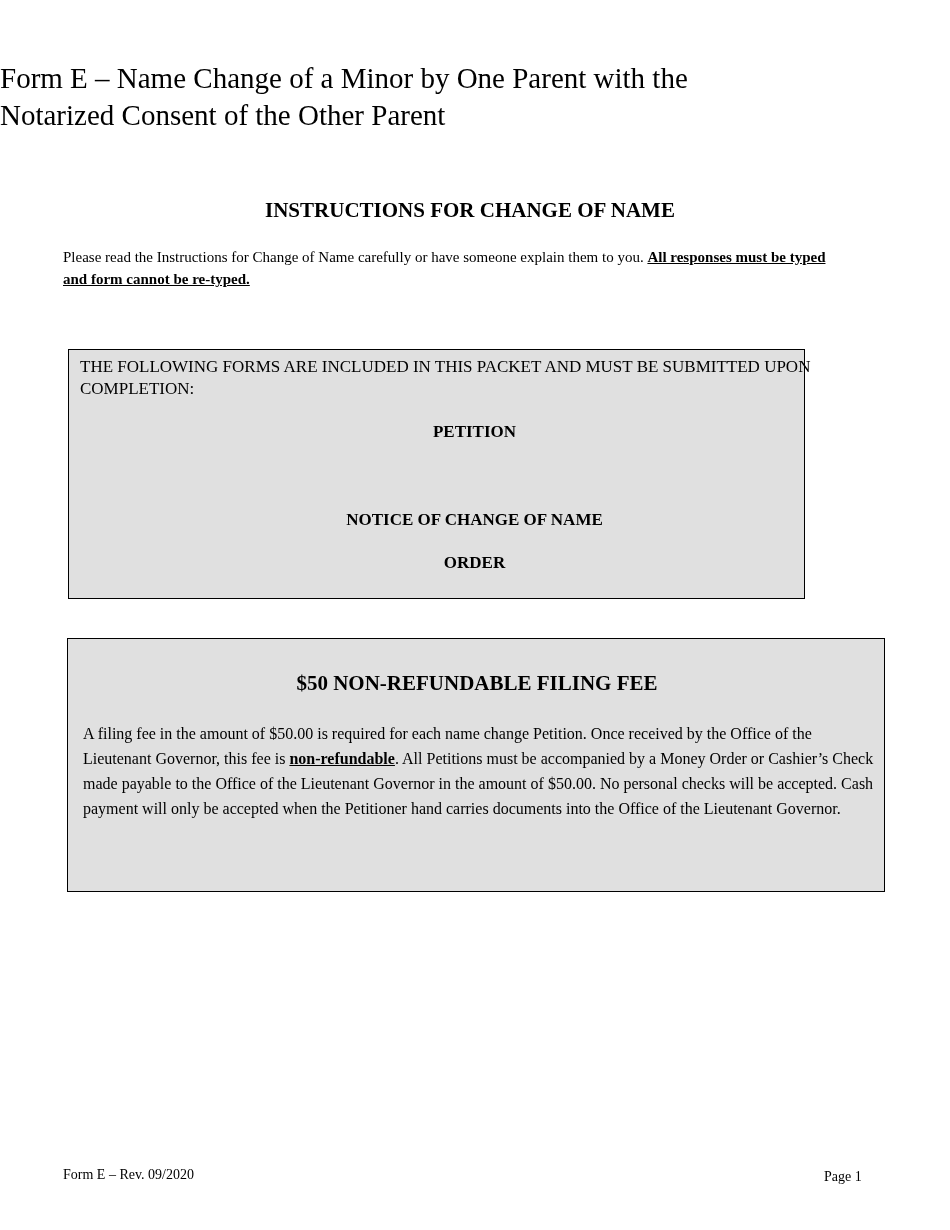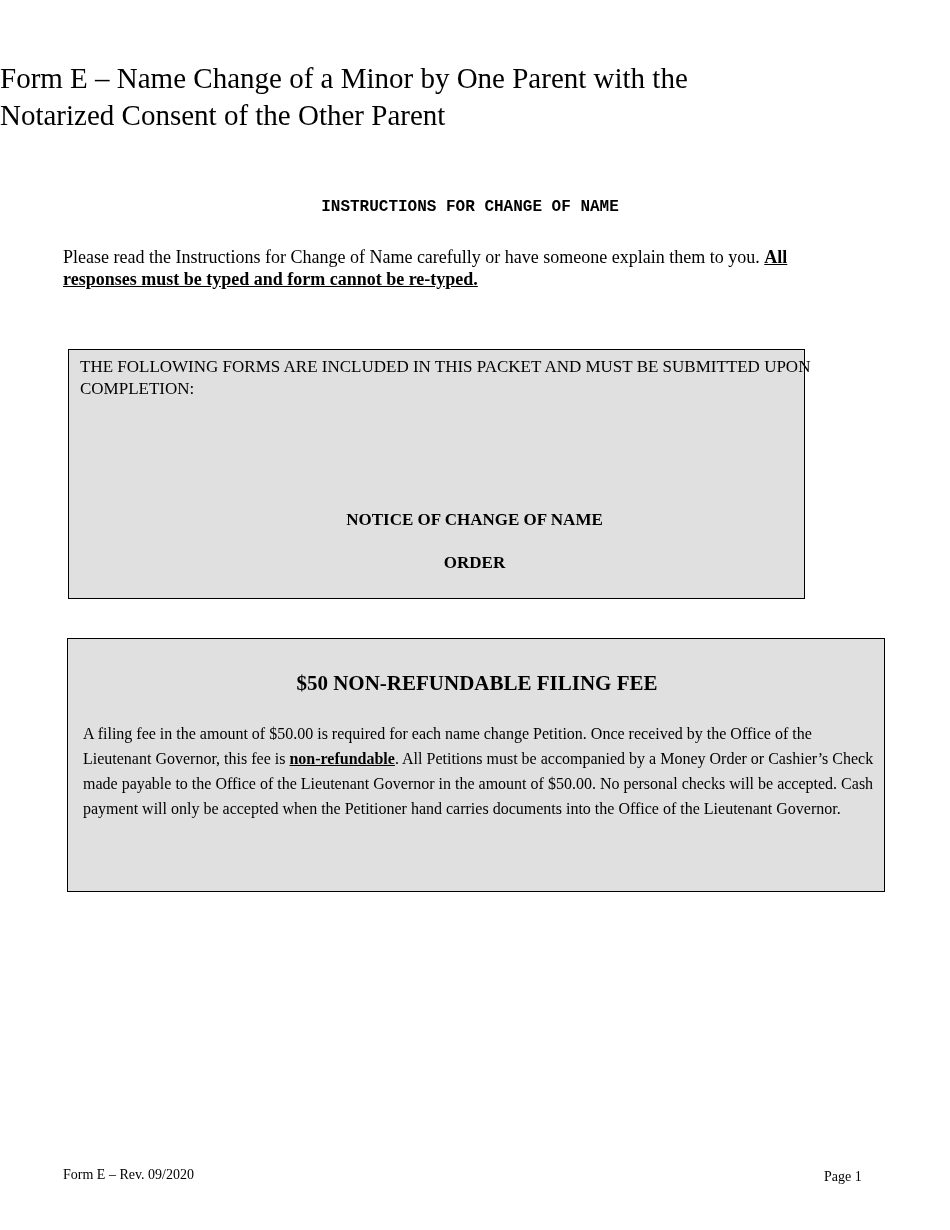--- a/index.html
+++ b/index.html
@@ -6,25 +6,25 @@
     body {
       width: 950px; height: 1230px; position: relative; overflow: hidden;
       font-family: "Liberation Serif", "DejaVu Serif", serif; color: #000;
     }
     .title {
       position: absolute; top: 60px; left: 0; width: 950px;
       text-align: left; font-size: 29px; line-height: 37px;
     }
     .instr-heading {
       position: absolute; top: 198px; left: 0; width: 940px;
-      text-align: center; font-size: 16px; font-weight: bold; font-family: Liberation Mono, monospace;
+      text-align: center; font-size: 21px; font-weight: bold;
     }
     .intro {
       position: absolute; top: 246px; left: 63px; width: 770px;
-      font-size: 18px; line-height: 22px;
+      font-size: 15px; line-height: 22px;
     }
     .intro .emph { font-weight: bold; text-decoration: underline; }
     .forms-box {
       position: absolute; top: 349px; left: 68px; width: 737px; height: 250px;
       border: 1.5px solid #000; background: #e0e0e0; box-sizing: border-box;
     }
     .forms-box .lead {
       position: absolute; top: 6px; left: 11px; width: 790px;
       font-size: 17px; line-height: 22px;
     }
@@ -62,20 +62,21 @@
 </div>
 
 <div class="instr-heading">INSTRUCTIONS FOR CHANGE OF NAME</div>
 
 <div class="intro">
   <span>Please read the Instructions for Change of Name carefully or have someone explain them to you. </span><span class="emph">All responses must be typed and form cannot be re-typed.</span>
 </div>
 
 <div class="forms-box">
   <div class="lead">THE FOLLOWING FORMS ARE INCLUDED IN THIS PACKET AND MUST BE SUBMITTED UPON COMPLETION:</div>
+  <div class="item" style="top:72px">PETITION</div>
   <div class="item" style="top:160px">NOTICE OF CHANGE OF NAME</div>
   <div class="item" style="top:203px">ORDER</div>
 </div>
 
 <div class="fee-box">
   <div class="heading">
     <span>$50 NON-REFUNDABLE FILING FEE</span>
   </div>
   <div class="body">
     <span>A filing fee in the amount of $50.00 is required for each name change Petition.  Once received by the Office of the Lieutenant Governor, this fee is </span><span class="nr">non-refundable</span><span>.  All Petitions must be accompanied by a Money Order or Cashier’s Check made payable to the Office of the Lieutenant Governor in the amount of $50.00. No personal checks will be accepted.  Cash payment will only be accepted when the Petitioner hand carries documents into the Office of the Lieutenant Governor.</span>

